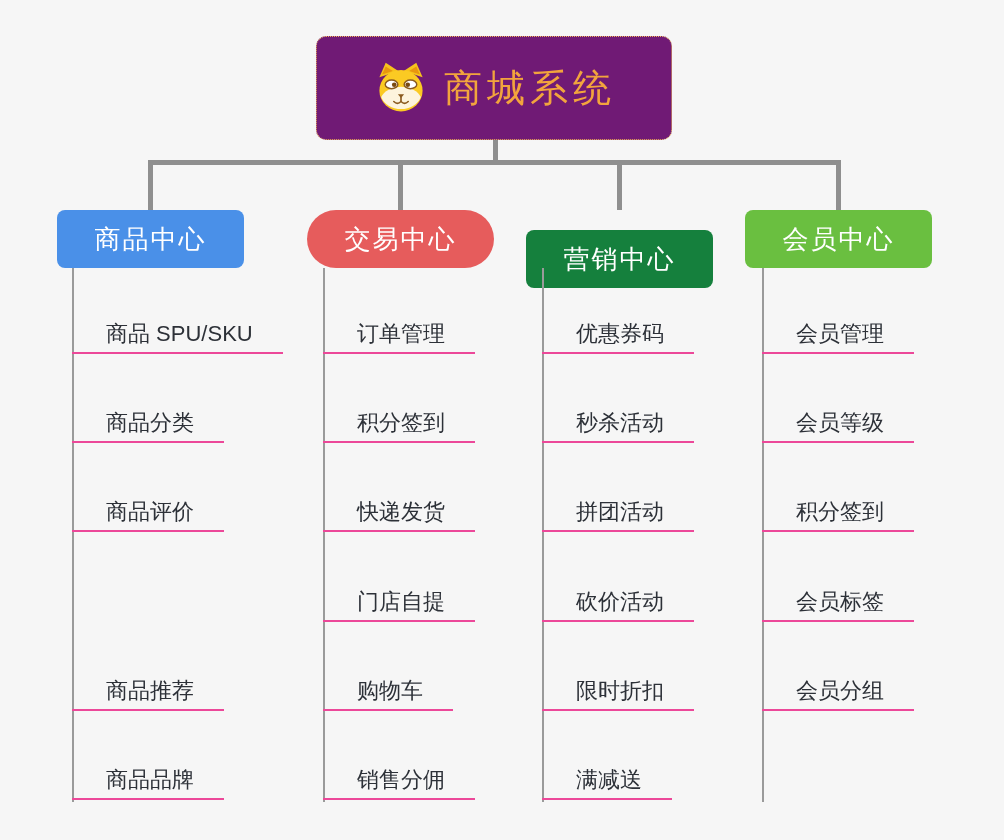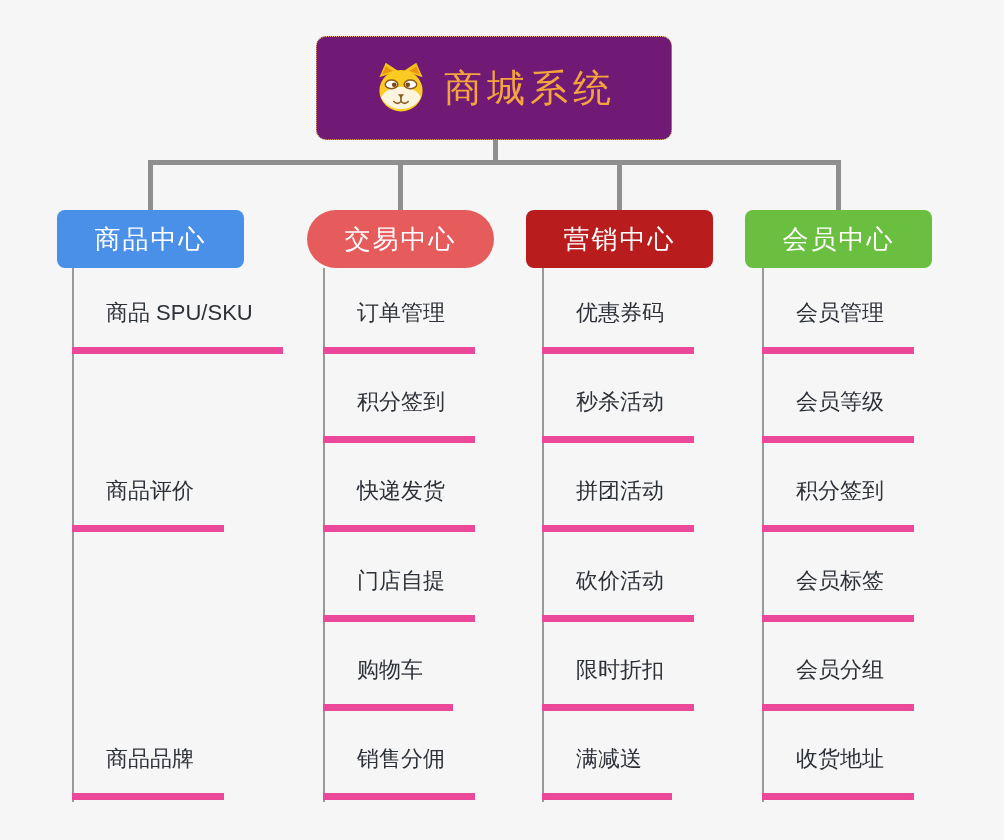--- a/index.html
+++ b/index.html
@@ -80,22 +80,22 @@
   .spine-2 { left: 542px; }
   .spine-3 { left: 762px; }
 
   
   .leaf {
     position: absolute;
     height: 46px;
     box-sizing: border-box;
     display: flex;
     align-items: flex-end;
-    padding: 0 30px 19px 34px;
-    border-bottom: 7px solid #ec4899;
+    padding: 0 30px 3px 34px;
+    border-bottom: 2px solid #ec4899;
     font-size: 22px;
     color: #2d3138;
     white-space: nowrap;
     cursor: pointer;
   }
   .col-0 { left: 72px; }
   .col-1 { left: 323px; }
   .col-2 { left: 542px; }
   .col-3 { left: 762px; }
   .row-0 { top: 308px; }
@@ -131,30 +131,32 @@
 
   <div class="conn conn-root-stub"></div>
   <div class="conn conn-hbar"></div>
   <div class="conn conn-drop conn-drop-0"></div>
   <div class="conn conn-drop conn-drop-1"></div>
   <div class="conn conn-drop conn-drop-2"></div>
   <div class="conn conn-drop conn-drop-3"></div>
 
   <div class="branch-box branch-0" style="background-color: rgb(74, 144, 232);">商品中心</div>
   <div class="branch-box branch-1" style="background-color: rgb(230, 92, 92); border-radius: 29px;">交易中心</div>
-  <div class="branch-box branch-2" style="background-color: #b91c1c;">营销中心</div>
+  <div class="branch-box branch-2" style="background-color: #15803d; margin-top: 20px;">营销中心</div>
   <div class="branch-box branch-3" style="background-color: rgb(106, 191, 64);">会员中心</div>
 
   <div class="leaf-spine spine-0"></div>
   <div class="leaf-spine spine-1"></div>
   <div class="leaf-spine spine-2"></div>
   <div class="leaf-spine spine-3"></div>
 
   <div class="leaf col-0 row-0">商品 SPU/SKU</div>
+  <div class="leaf col-0 row-1">商品分类</div>
   <div class="leaf col-0 row-2">商品评价</div>
+  <div class="leaf col-0 row-4">商品推荐</div>
   <div class="leaf col-0 row-5">商品品牌</div>
 
   <div class="leaf col-1 row-0">订单管理</div>
   <div class="leaf col-1 row-1">积分签到</div>
   <div class="leaf col-1 row-2">快递发货</div>
   <div class="leaf col-1 row-3">门店自提</div>
   <div class="leaf col-1 row-4">购物车</div>
   <div class="leaf col-1 row-5">销售分佣</div>
 
   <div class="leaf col-2 row-0">优惠券码</div>
@@ -162,15 +164,14 @@
   <div class="leaf col-2 row-2">拼团活动</div>
   <div class="leaf col-2 row-3">砍价活动</div>
   <div class="leaf col-2 row-4">限时折扣</div>
   <div class="leaf col-2 row-5">满减送</div>
 
   <div class="leaf col-3 row-0">会员管理</div>
   <div class="leaf col-3 row-1">会员等级</div>
   <div class="leaf col-3 row-2">积分签到</div>
   <div class="leaf col-3 row-3">会员标签</div>
   <div class="leaf col-3 row-4">会员分组</div>
-  <div class="leaf col-3 row-5">收货地址</div>
 
 </div>
 
 </body></html>

